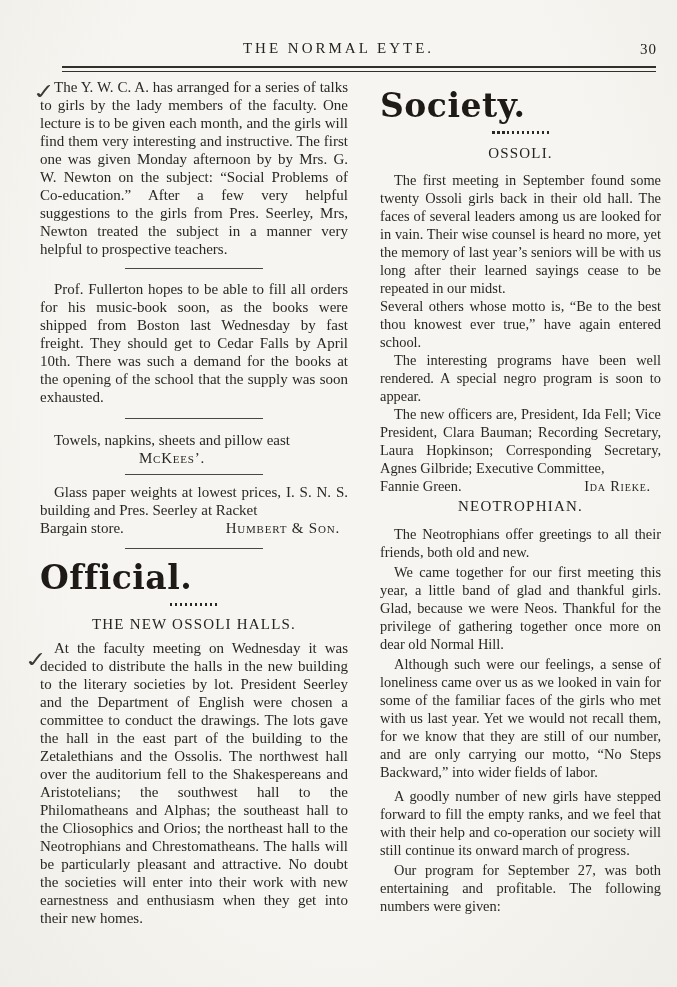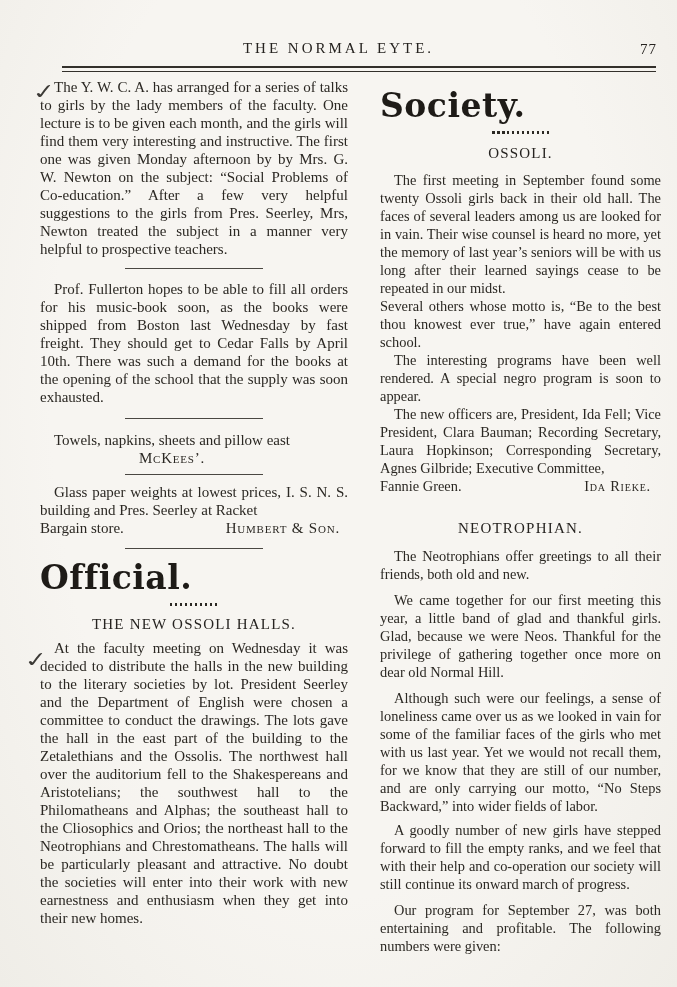--- a/index.html
+++ b/index.html
@@ -60,33 +60,33 @@
   .mckees-line{text-align:center;padding-right:44px;}
   
   .check{
     position:absolute;font-size:19px;color:#3c3a36;
     transform:rotate(-10deg) scaleX(1.5);
     font-family:"DejaVu Sans", sans-serif;
   }
   .check-1{left:36px;top:80px;}
   .check-2{left:28px;top:648px;}
   
-  .mt2{margin-top:8px;}
+  .mt2{margin-top:2px;}
   .mt6{margin-top:6px;}
   .mt9{margin-top:9px;}
   .mt10{margin-top:10px;}
-  .mt12{margin-top:24px;}
+  .mt12{margin-top:2px;}
 </style>
 </head>
 <body>
 
 <div class="page">
 
   <div class="masthead">THE NORMAL EYTE.</div>
-  <div class="pagenum">77</div>
+  <div class="pagenum">30</div>
   <div class="header-rule"></div>
 
   <div class="check check-1">✓</div>
   <div class="check check-2">✓</div>
 
   <div class="col col-left">
 
     <p class="para indent">The Y. W. C. A. has arranged for a series of talks to girls by the lady members of the faculty. One lecture is to be given each month, and the girls will find them very interesting and instructive. The first one was given Monday afternoon by by Mrs. G. W. Newton on the subject: “Social Problems of Co-education.” After a few very helpful suggestions to the girls from Pres. Seerley, Mrs, Newton treated the subject in a manner very helpful to prospective teachers.</p>
 
     <div class="rule"></div>

